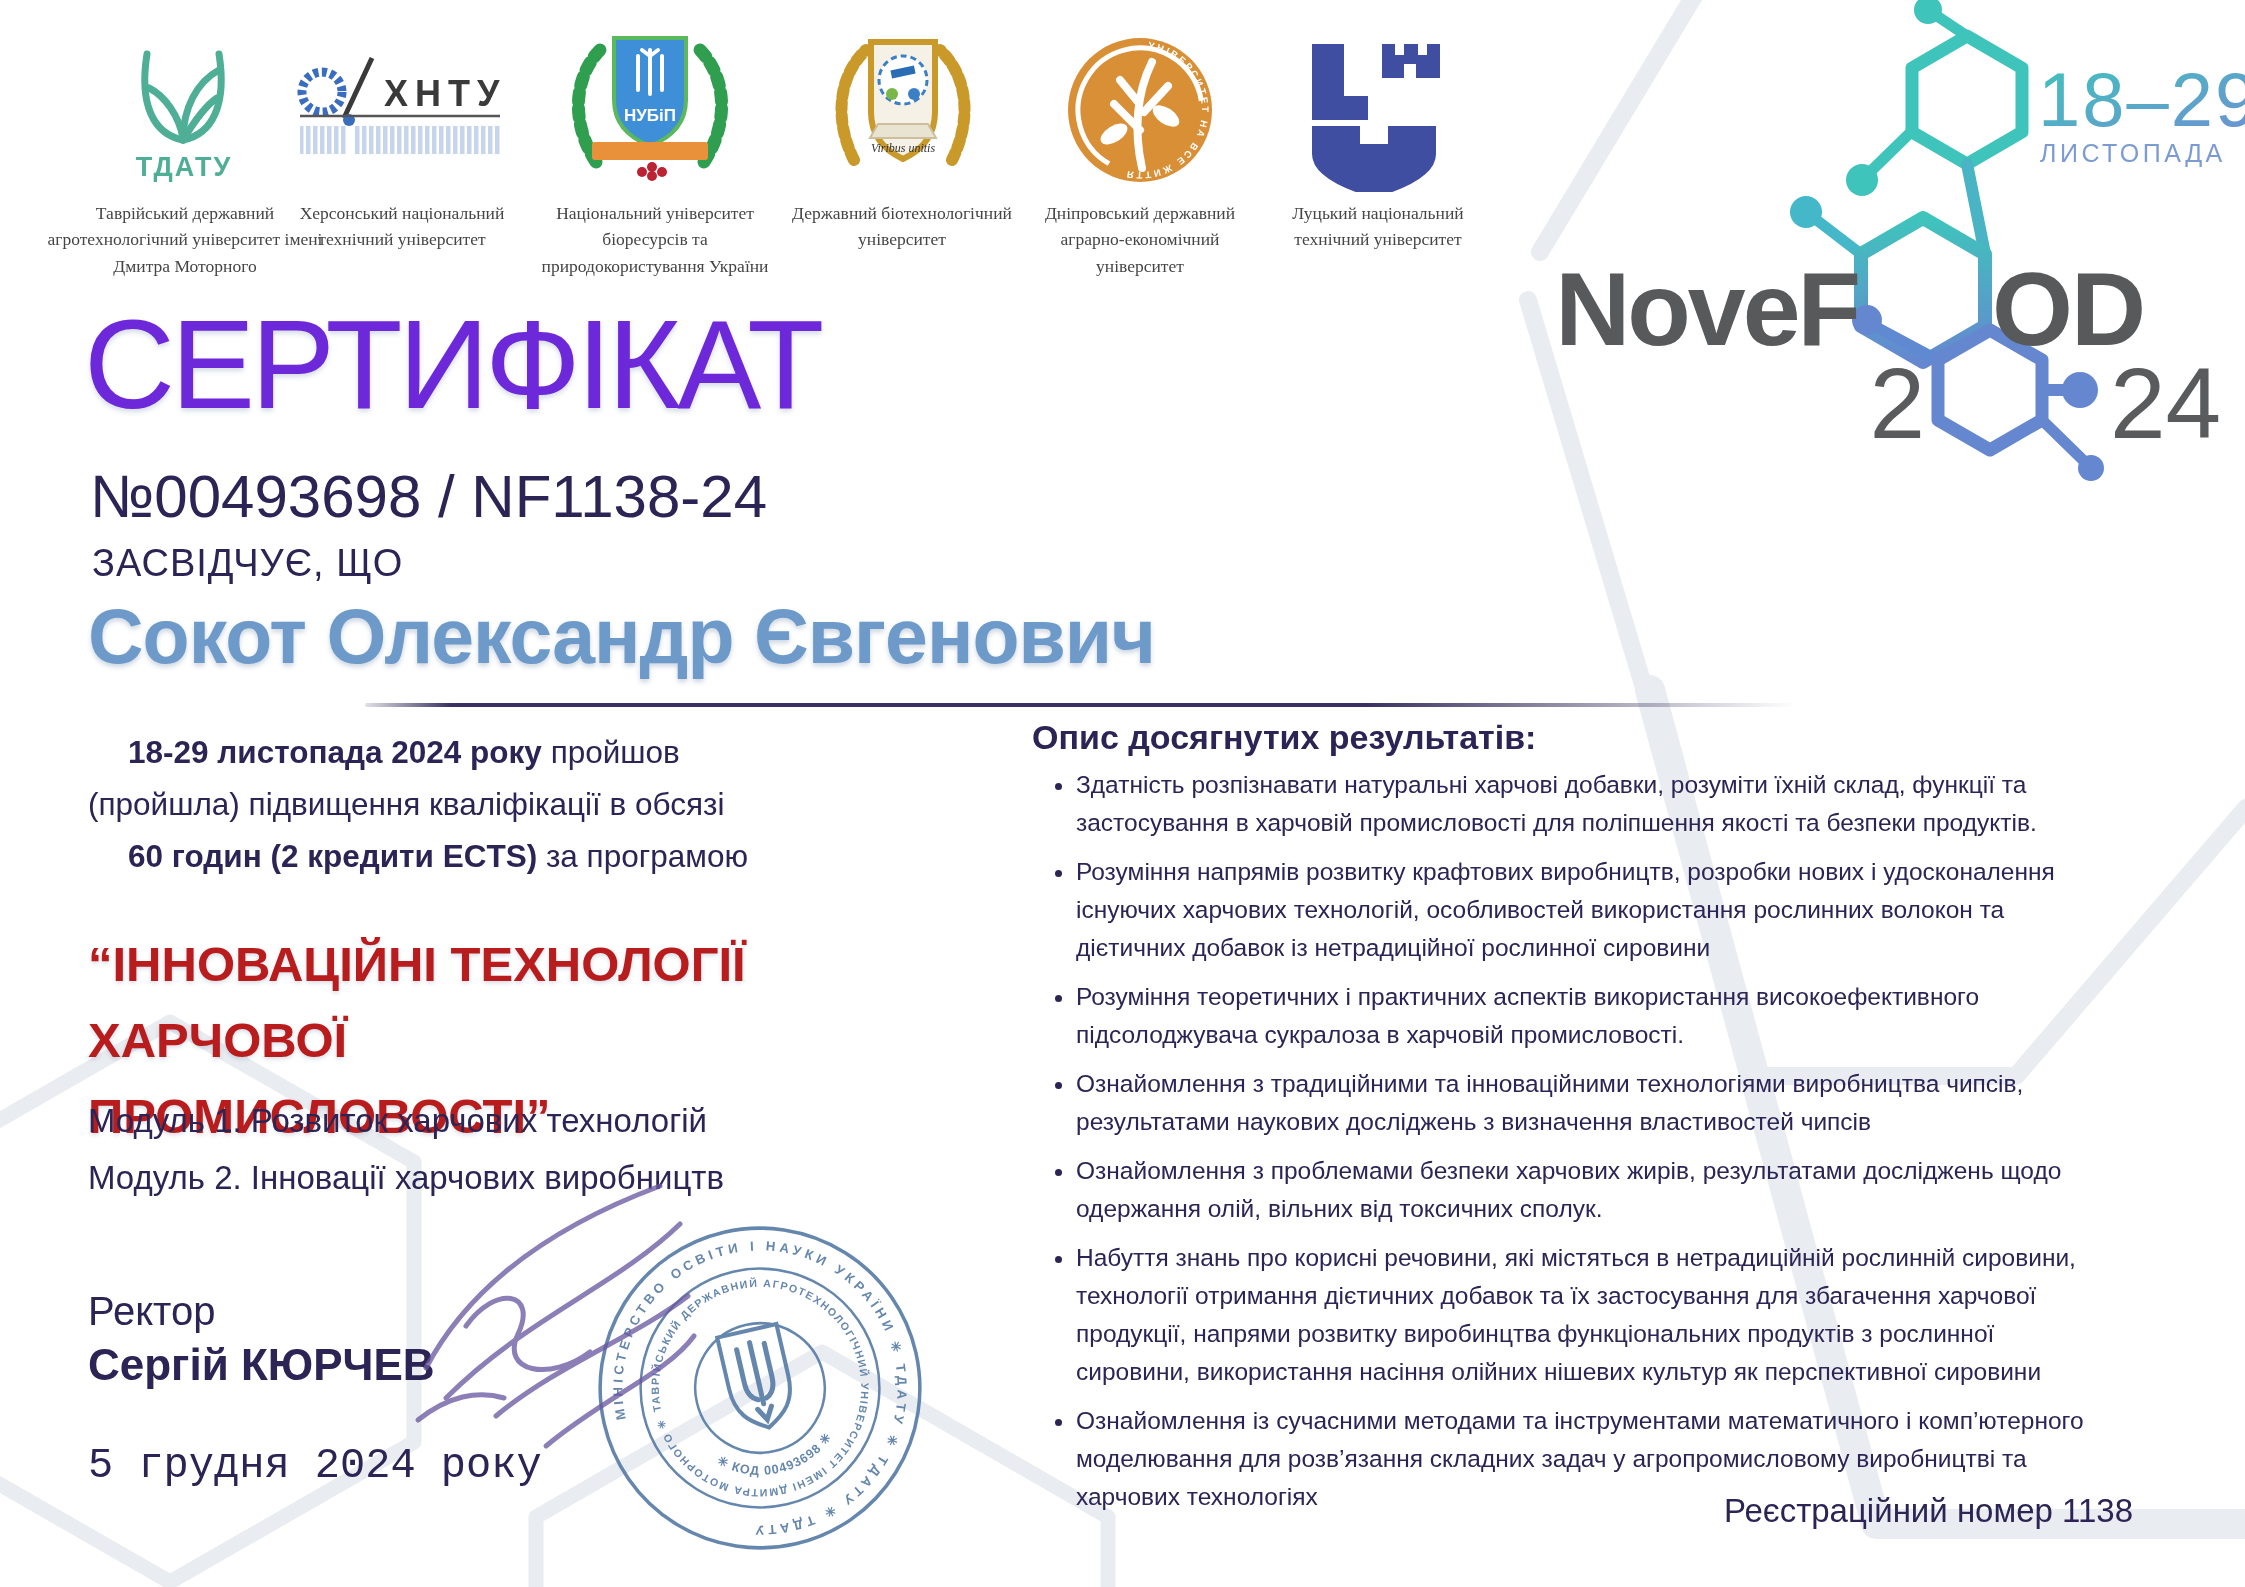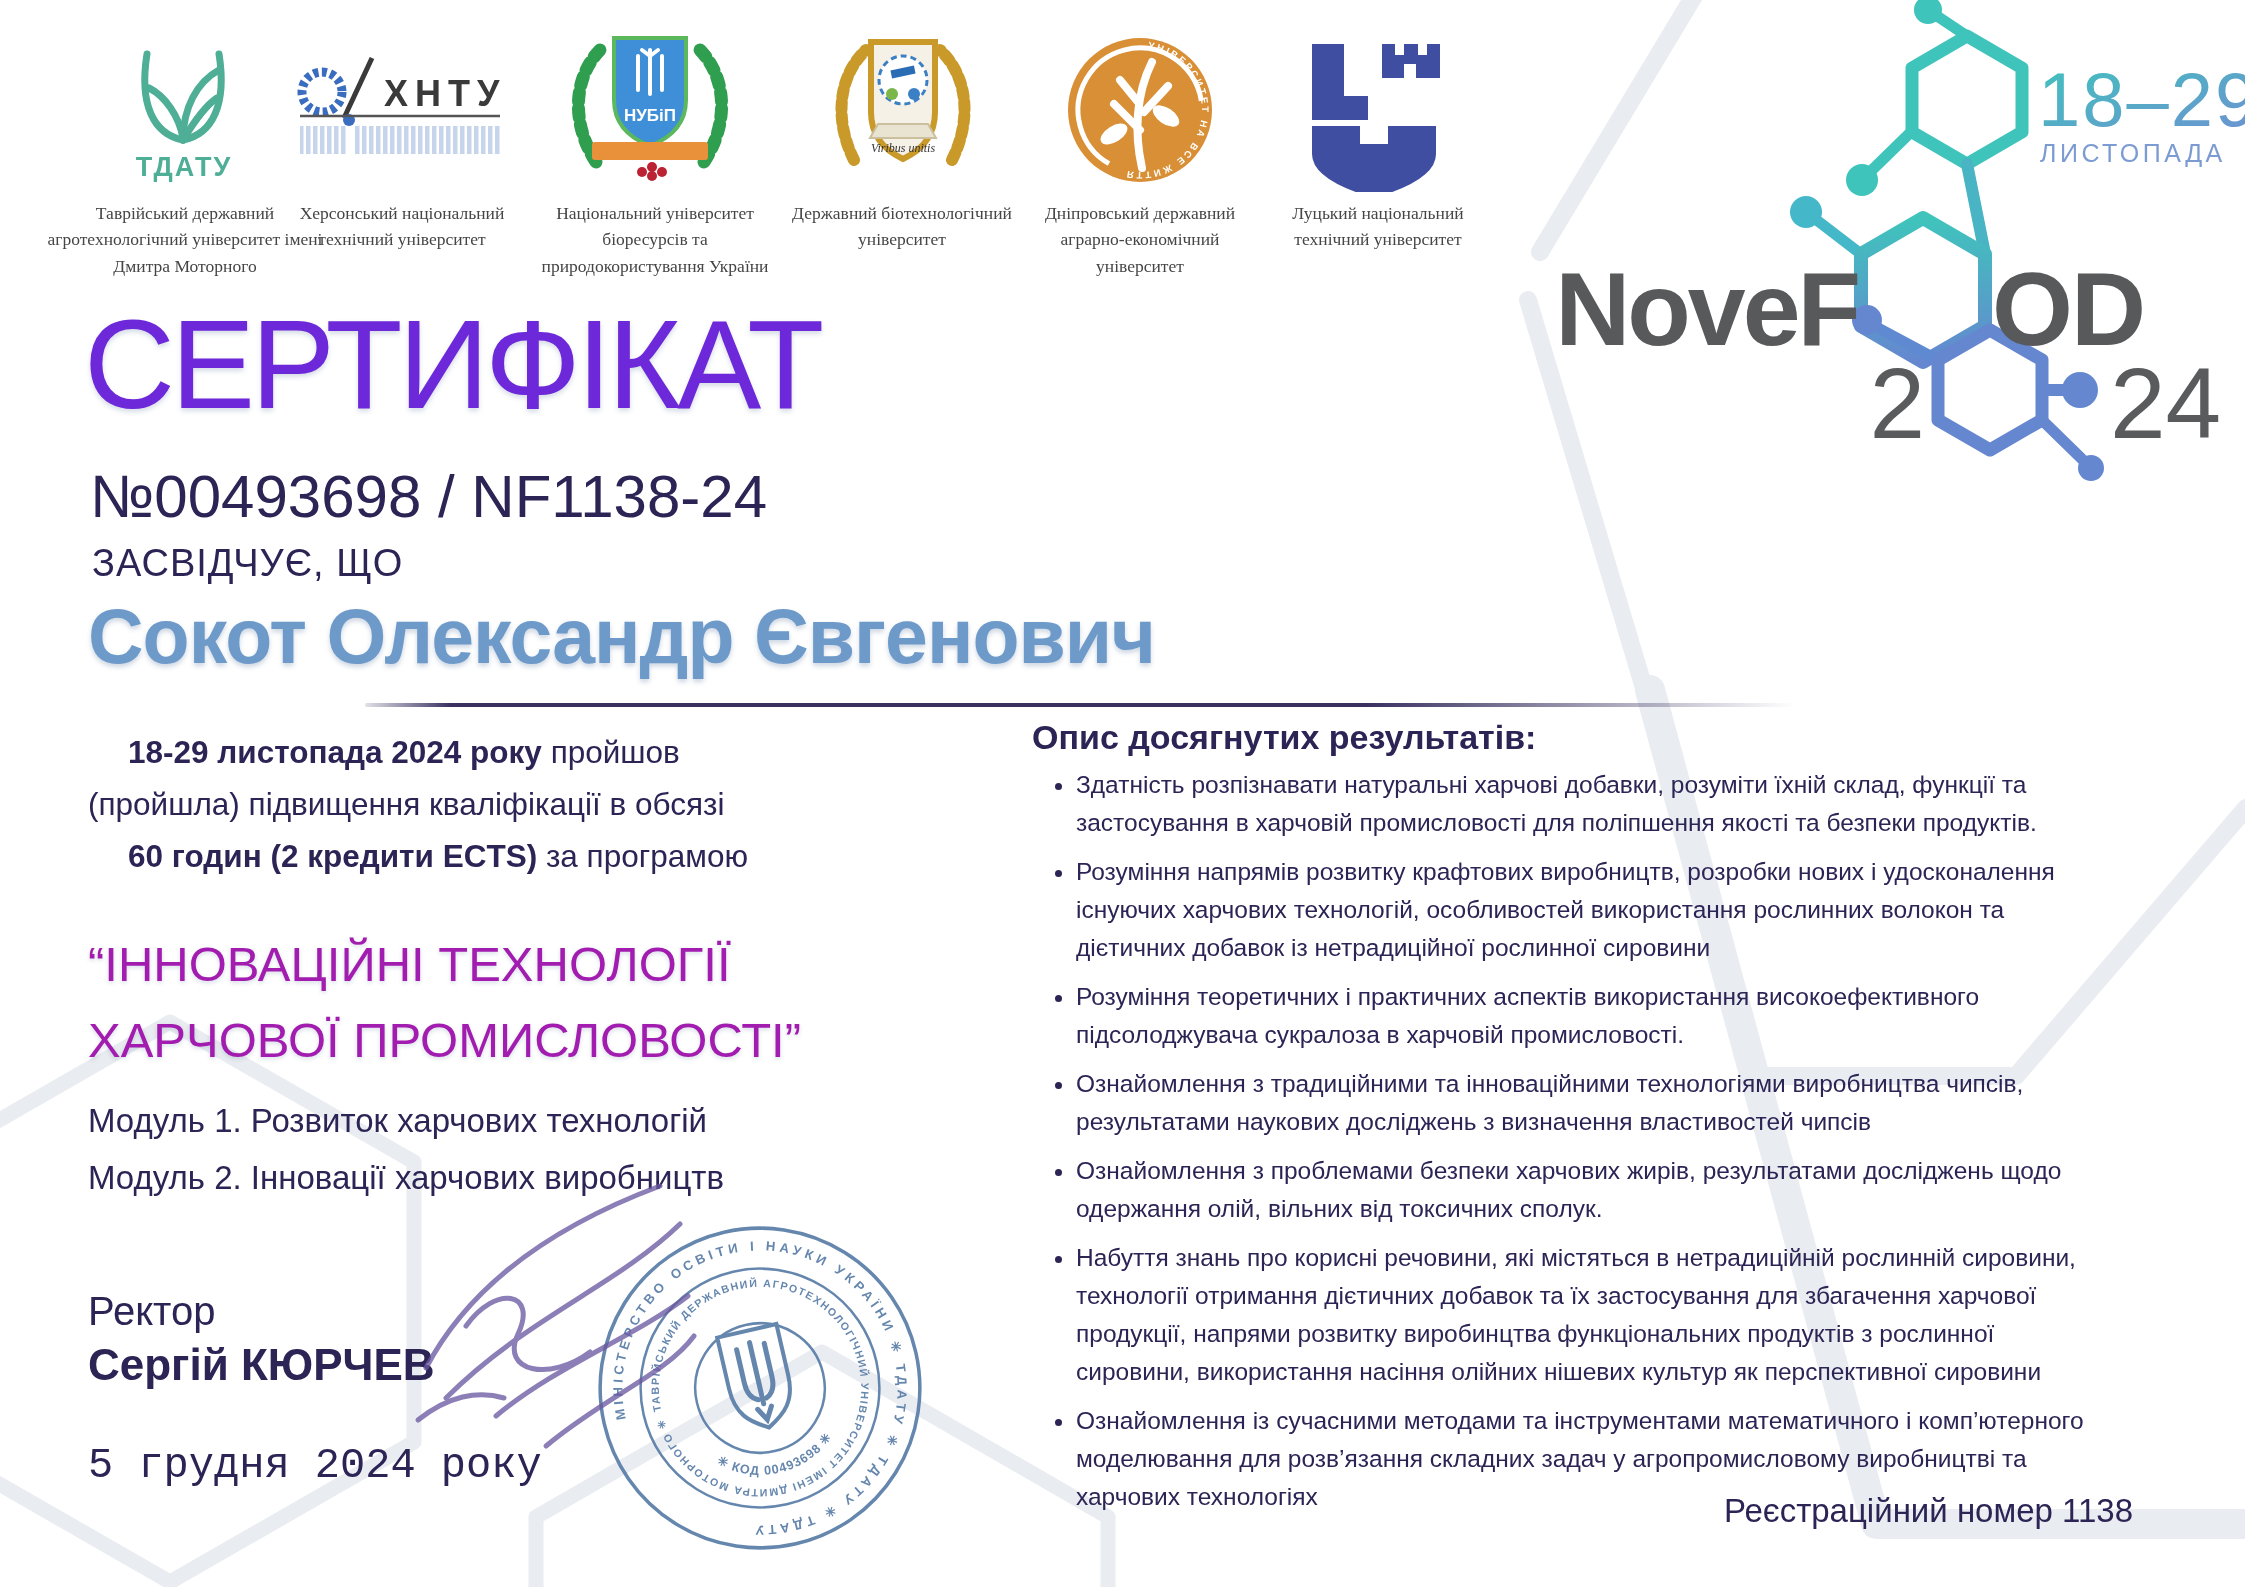--- a/index.html
+++ b/index.html
@@ -31,22 +31,22 @@
     text-shadow:0 3px 5px rgba(90,120,160,.3);letter-spacing:-1px;
   }
   .divider{
     left:365px;top:703px;width:1430px;height:4px;z-index:2;
     background:linear-gradient(to right, rgba(58,49,96,.15) 0%, #3a3160 6%, #3a3160 70%, rgba(58,49,96,0) 100%);
     border-radius:2px;
   }
   .period-block{left:88px;top:726px;width:700px;font-size:31.5px;line-height:52px;z-index:2;}
   .bold{font-weight:800;margin-left:40px;}
   .program-title{
-    left:88px;top:926px;width:720px;font-size:49px;font-weight:400;line-height:76px;
-    color:#a21caf;z-index:2;text-shadow:0 2px 4px rgba(90,120,160,.25);
+    left:88px;top:926px;width:720px;font-size:49px;font-weight:700;line-height:76px;
+    color:#b91c1c;z-index:2;text-shadow:0 2px 4px rgba(90,120,160,.25);
   }
   .modules{left:88px;top:1092px;font-size:33px;line-height:57px;z-index:2;}
   .rector-block{left:88px;top:1285px;z-index:3;}
   .rector-title{font-size:40px;line-height:52px;}
   .rector-name{font-size:44px;font-weight:800;line-height:56px;}
   .issue-date{left:88px;top:1442px;font-size:42px;z-index:3;font-family:Liberation Mono, monospace;}
   
   .results-heading{left:1032px;top:718px;font-size:34px;font-weight:800;z-index:2;}
   .results-list{
     position:absolute;left:1042px;top:766px;width:1010px;margin:0;

